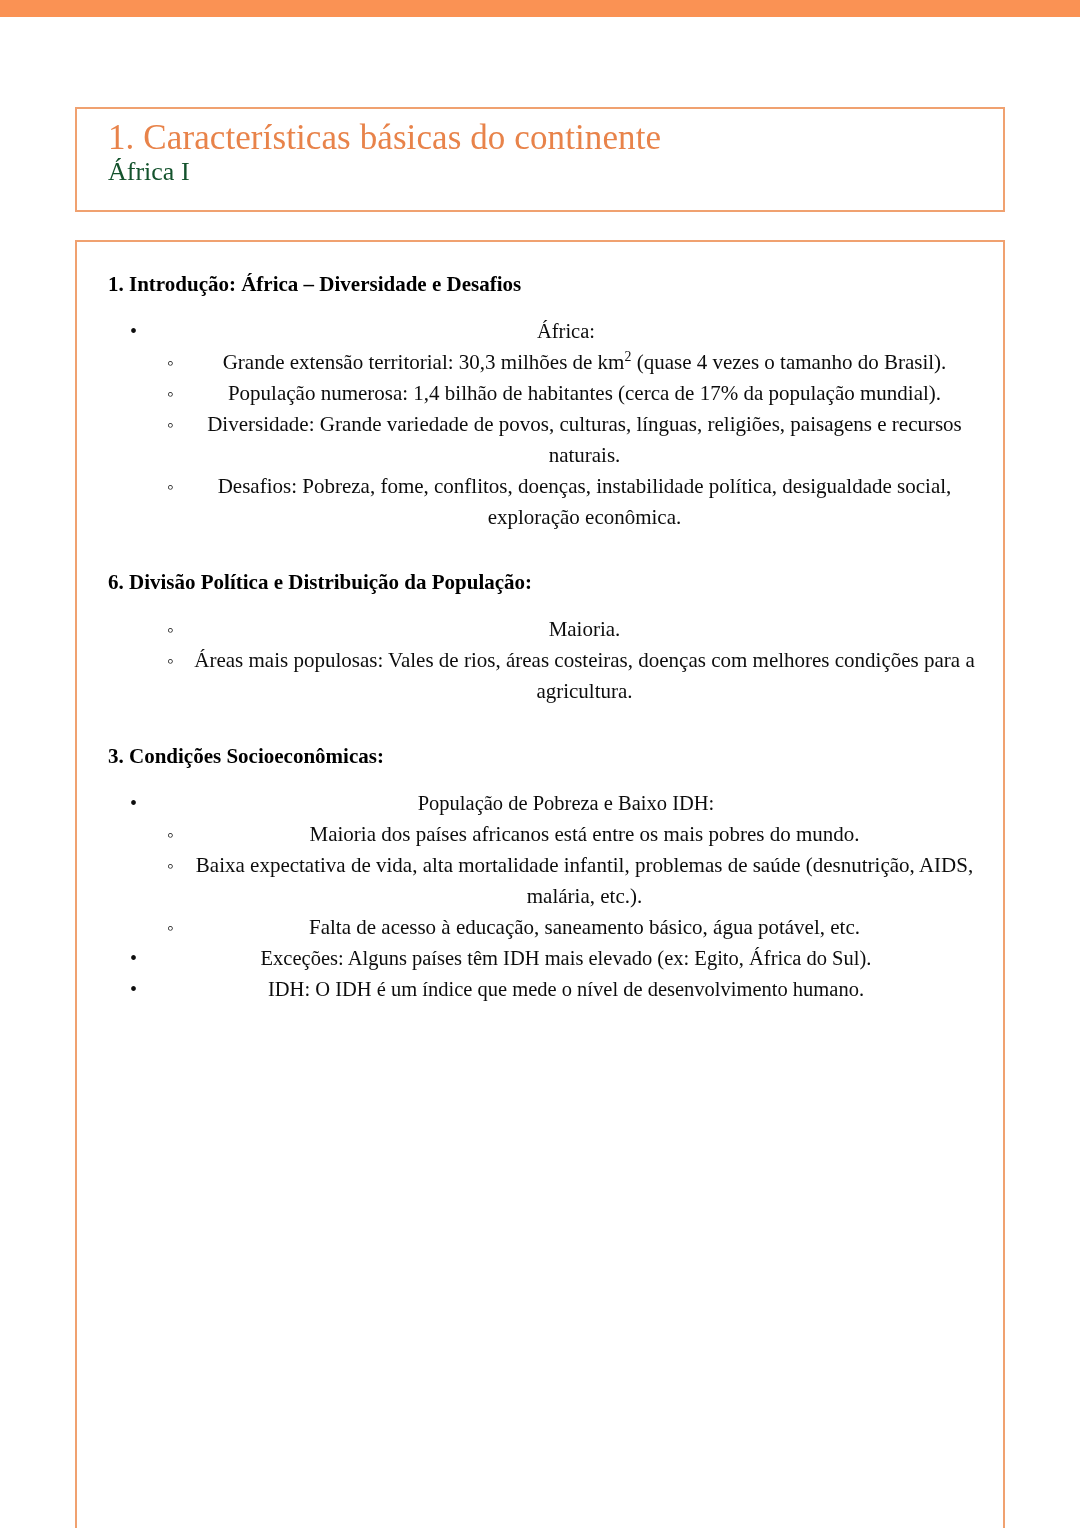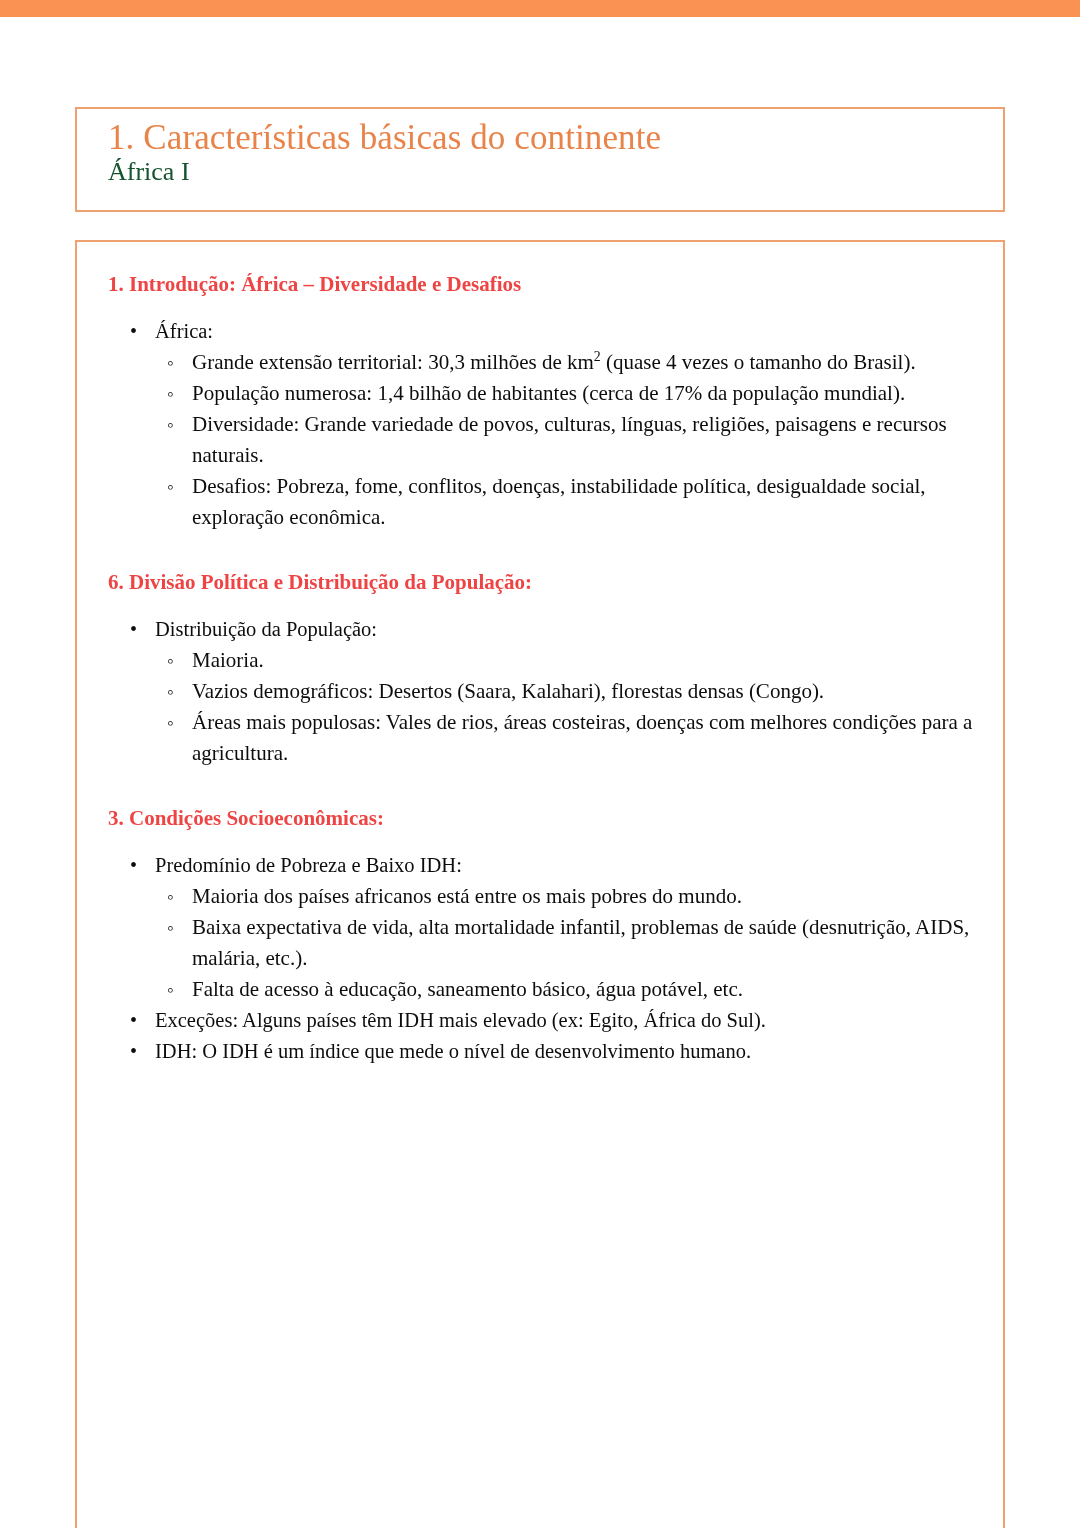--- a/index.html
+++ b/index.html
@@ -70,32 +70,33 @@
   }
   #content-inner {
     padding: 28px 26px 0 31px;
   }
 
   
   .section-heading {
     font-size: 21px;
     line-height: 28px;
     font-weight: bold;
-    color: #ef4444;
+    color: #000000;
     margin: 0;
   }
   .section:not(:first-child) .section-heading {
     margin-top: 35px;
   }
 
   
   ul.level1 {
     list-style: none;
     margin: 18px 0 0 0;
     padding: 0;
+    text-align: center;
   }
   ul.level1 > li.bullet1 {
     position: relative;
     padding-left: 47px;
     font-size: 20.5px;
     line-height: 31px;
     margin: 0;
   }
   ul.level1 > li.bullet1 > .b1-text::before {
     content: "\2022";
@@ -169,40 +170,36 @@
                 <span class="b2-text">Desafios: Pobreza, fome, conflitos, doenças, instabilidade política, desigualdade social, exploração econômica.</span>
               </li>
             </ul>
           </li>
         </ul>
       </div>
       <div class="section">
         <div class="section-heading">6. Divisão Política e Distribuição da População:</div>
         <ul class="level1">
           <li class="bullet1">
-            <span class="b1-text">Distribuição da População:</span>
             <ul class="level2">
               <li class="bullet2">
                 <span class="b2-text">Maioria.</span>
-              </li>
-              <li class="bullet2">
-                <span class="b2-text">Vazios demográficos: Desertos (Saara, Kalahari), florestas densas (Congo).</span>
               </li>
               <li class="bullet2">
                 <span class="b2-text">Áreas mais populosas: Vales de rios, áreas costeiras, doenças com melhores condições para a agricultura.</span>
               </li>
             </ul>
           </li>
         </ul>
       </div>
       <div class="section">
         <div class="section-heading">3. Condições Socioeconômicas:</div>
         <ul class="level1">
           <li class="bullet1">
-            <span class="b1-text">Predomínio de Pobreza e Baixo IDH:</span>
+            <span class="b1-text">População de Pobreza e Baixo IDH:</span>
             <ul class="level2">
               <li class="bullet2">
                 <span class="b2-text">Maioria dos países africanos está entre os mais pobres do mundo.</span>
               </li>
               <li class="bullet2">
                 <span class="b2-text">Baixa expectativa de vida, alta mortalidade infantil, problemas de saúde (desnutrição, AIDS, malária, etc.).</span>
               </li>
               <li class="bullet2">
                 <span class="b2-text">Falta de acesso à educação, saneamento básico, água potável, etc.</span>
               </li>

